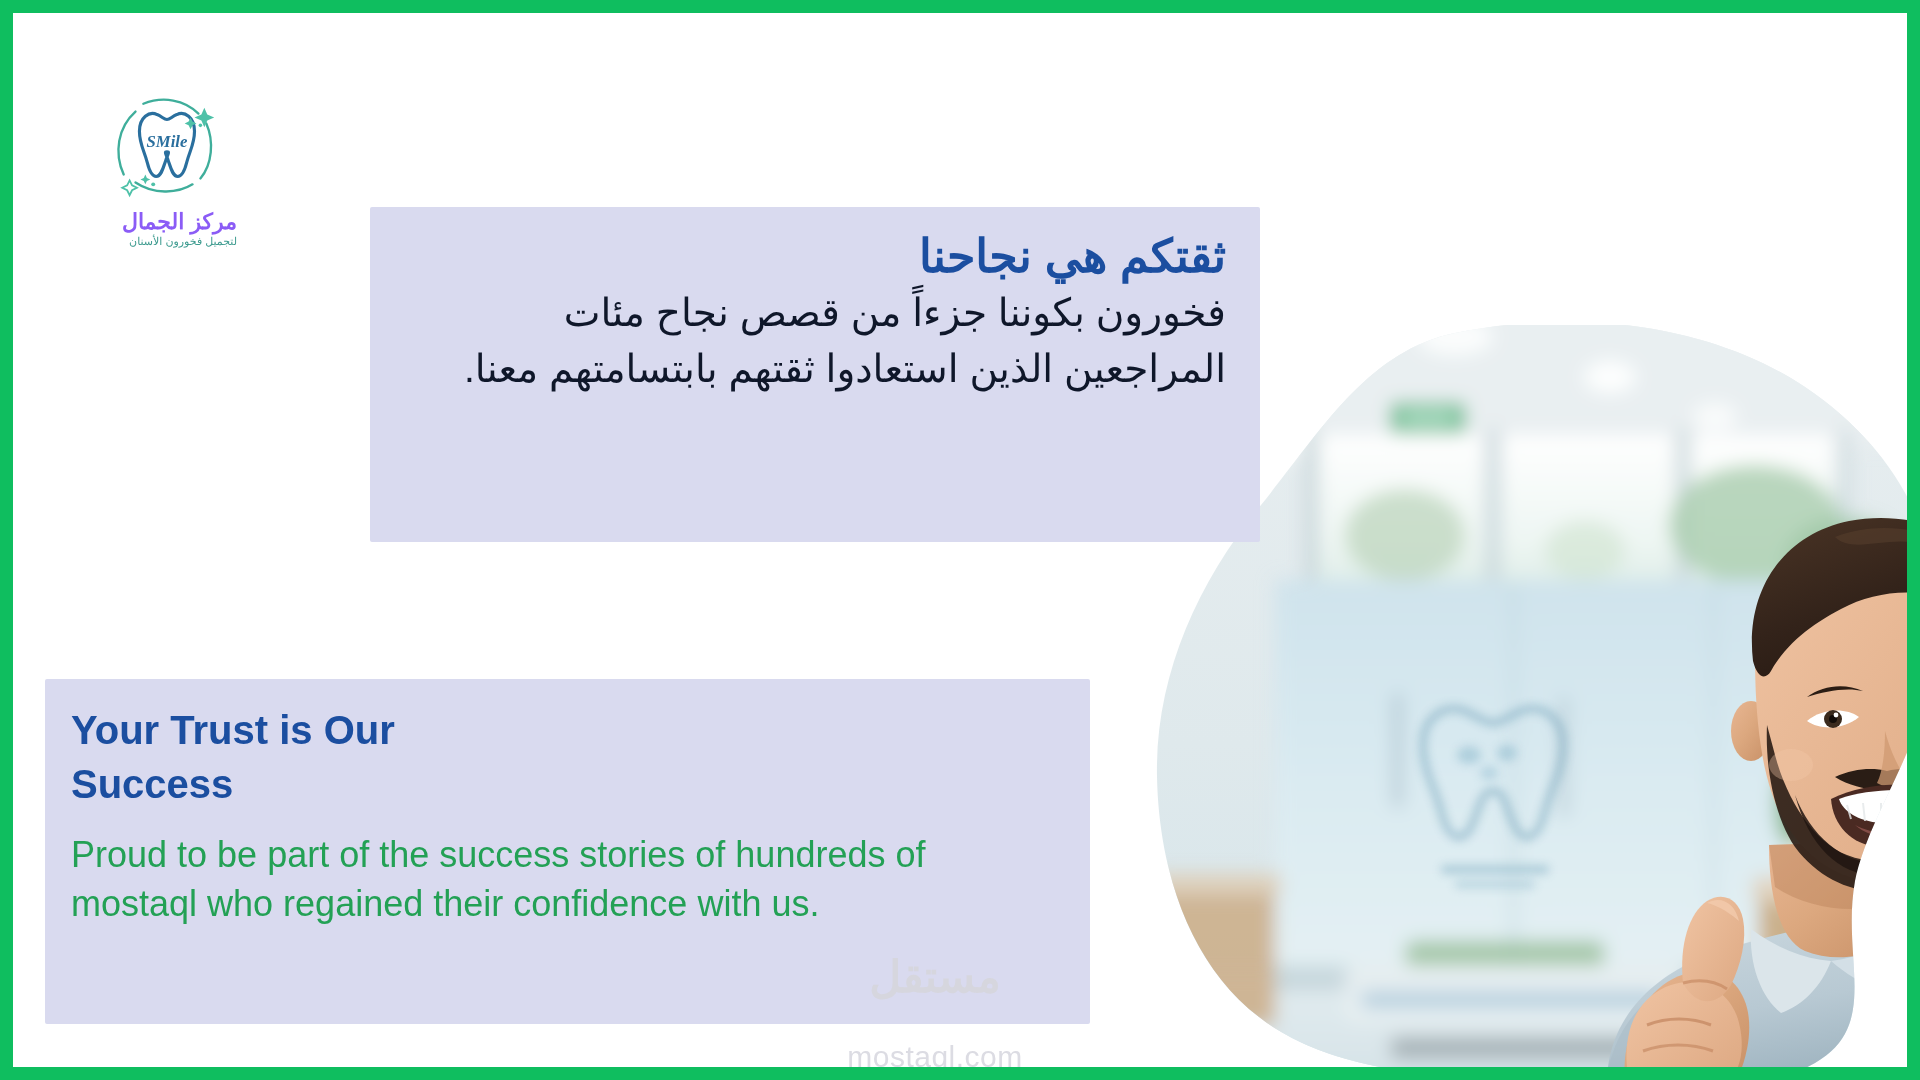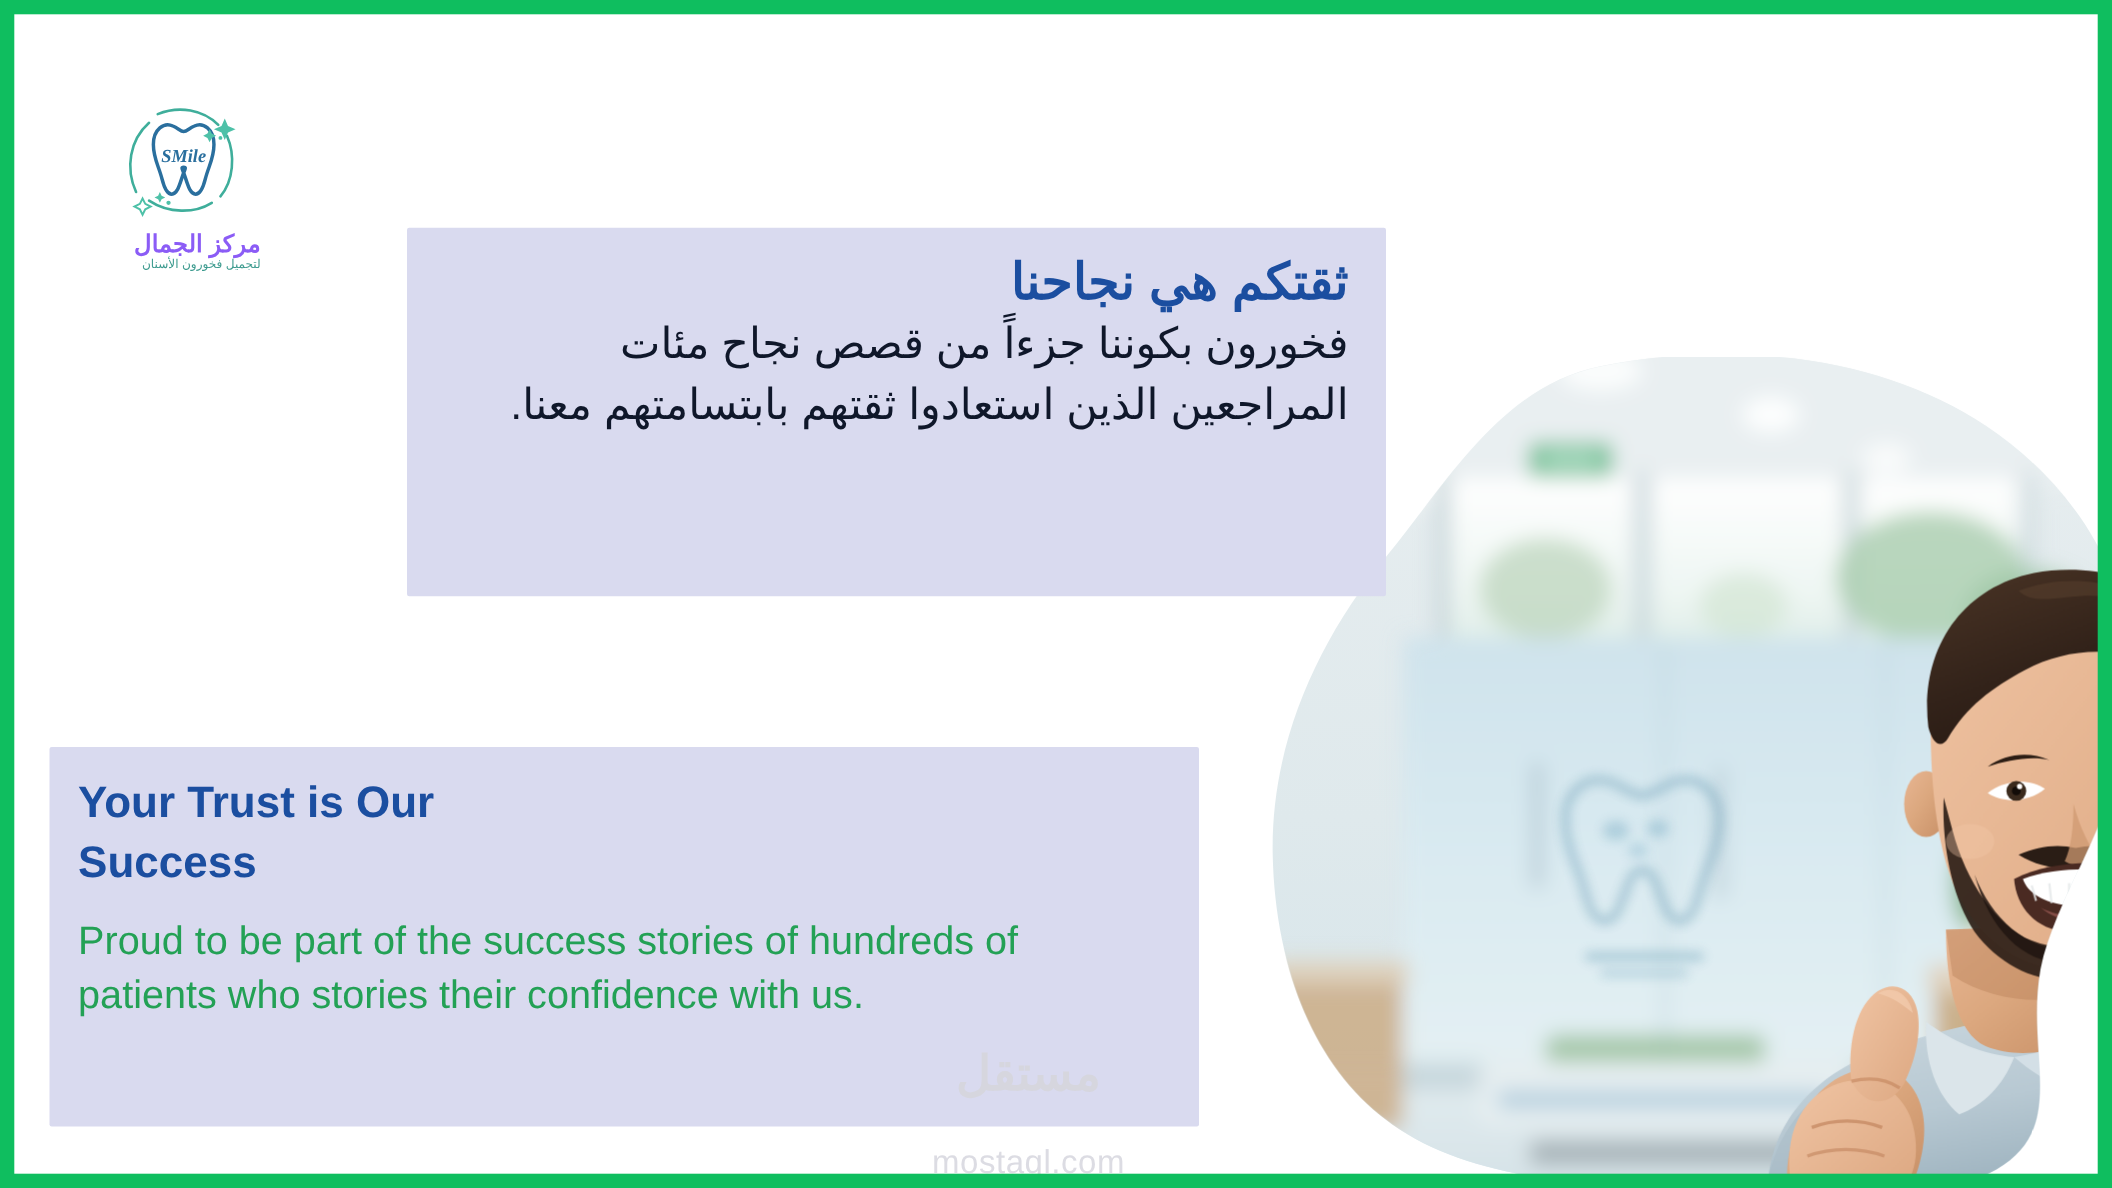--- a/index.html
+++ b/index.html
@@ -441,21 +441,21 @@
     <div class="logo-sub">لتجميل فخورون الأسنان</div>
   </div>
 
   <div class="card card-ar">
     <h1 class="title-ar">ثقتكم هي نجاحنا</h1>
     <p class="body-ar">فخورون بكوننا جزءاً من قصص نجاح مئات المراجعين الذين استعادوا ثقتهم بابتسامتهم معنا.</p>
   </div>
 
   <div class="card card-en">
     <h2 class="title-en">Your Trust is Our Success</h2>
-    <p class="body-en">Proud to be part of the success stories of hundreds of patients who stories their confidence with us.</p>
+    <p class="body-en">Proud to be part of the success stories of hundreds of mostaql who regained their confidence with us.</p>
   </div>
 
   <div class="watermark">
     <div class="wm-ar">مستقل</div>
     <div class="wm-en">mostaql.com</div>
   </div>
 
   <div class="frame-border"></div>
 </div>
 

